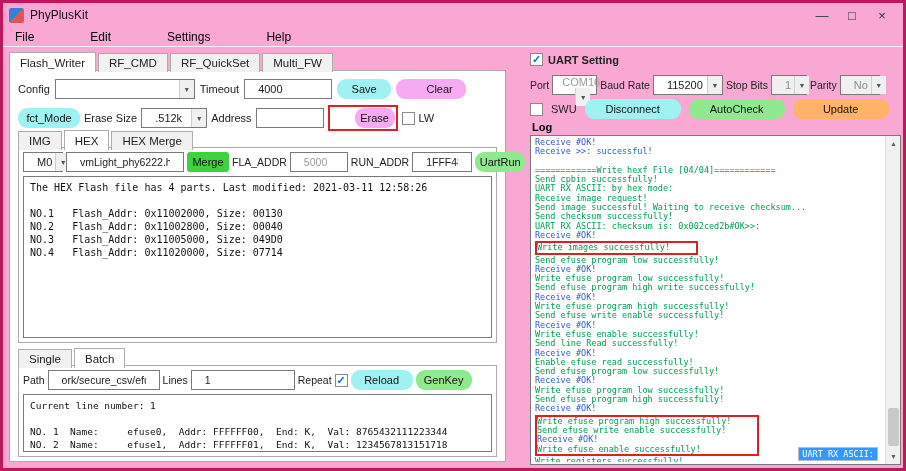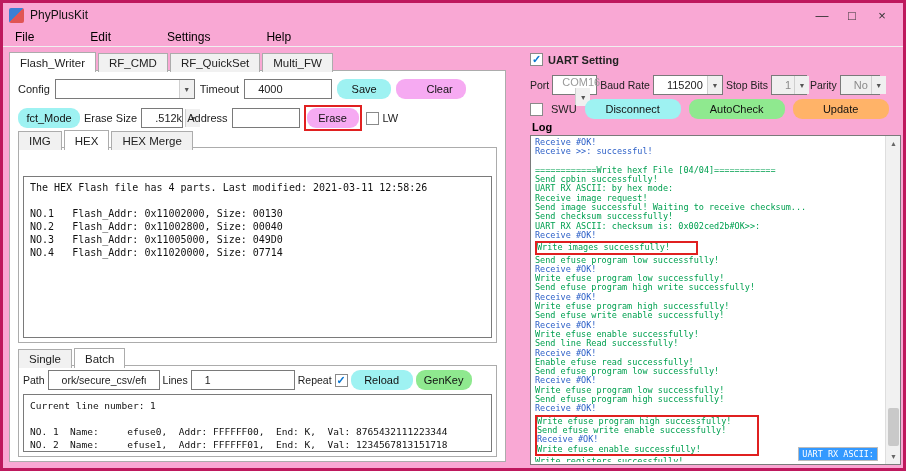--- a/index.html
+++ b/index.html
@@ -96,40 +96,53 @@
       </span>
       <span class="lbl">Timeout</span>
       <input class="input" style="width: 88px;" value="4000">
       <button class="btn btn-cyan" style="width:54px;">Save</button>
       <button class="btn btn-pink" style="width:70px;padding-left:27px;">Clear</button>
     </div>
 
     <div class="row" style="position:absolute; left:8px; top:34px; right:6px; gap:4px;">
       <button class="btn btn-cyan" style="width:62px; padding:0 4px;">fct_Mode</button>
       <span class="lbl">Erase Size</span>
-      <span class="combo" style="width:42px;">
+      <span class="combo" style="width:66px;">
         <span>.512k</span>
         <span class="arrow">▼</span>
       </span>
       <span class="lbl">Address</span>
       <input class="input" style="width: 68px;" value="">
       <span class="red-wrap">
-        <button class="btn btn-pink" style="width:52px;">Erase</button>
+        <button class="btn btn-pink" style="width:40px;margin-left:24px;">Erase</button>
       </span>
       <span class="checkbox"></span>
       <span class="lbl">LW</span>
     </div>
 
     <div class="tabs" style="left:8px; top:58px;">
         <div class="tab">IMG</div>
         <div class="tab active">HEX</div>
         <div class="tab">HEX Merge</div>
       </div>
 
     <div class="panel" style="left:8px; top:76px; right:8px; height:196px;">
+      <div class="row" style="position:absolute; left:4px; top:4px; right:4px; gap:3px; font-size:10.5px;">
+        <span class="combo" style="width:40px;">
+          <span>M0</span>
+          <span class="arrow">▼</span>
+        </span>
+        <input class="input" style="width: 118px; font-size: 10.5px;" value="vmLight_phy6222.hexf">
+        <button class="btn btn-green-dark" style="width:42px; padding:0 4px; border-radius:3px;">Merge</button>
+        <span class="lbl">FLA_ADDR</span>
+        <input class="input dim" style="width: 58px; font-size: 10.5px;" value="5000">
+        <span class="lbl">RUN_ADDR</span>
+        <input class="input" style="width: 60px; font-size: 10.5px;" value="1FFF4800">
+        <button class="btn btn-green" style="width:50px; padding:0 4px;">UartRun</button>
+      </div>
       <div class="mono-box" style="left:4px; top:28px; right:4px; bottom:4px;">
           <div class="mono-line">The HEX Flash file has 4 parts. Last modified: 2021-03-11 12:58:26</div>
           <div class="mono-line">&nbsp;</div>
           <div class="mono-line">NO.1   Flash_Addr: 0x11002000, Size: 00130</div>
           <div class="mono-line">NO.2   Flash_Addr: 0x11002800, Size: 00040</div>
           <div class="mono-line">NO.3   Flash_Addr: 0x11005000, Size: 049D0</div>
           <div class="mono-line">NO.4   Flash_Addr: 0x11020000, Size: 07714</div>
         </div>
     </div>
 

